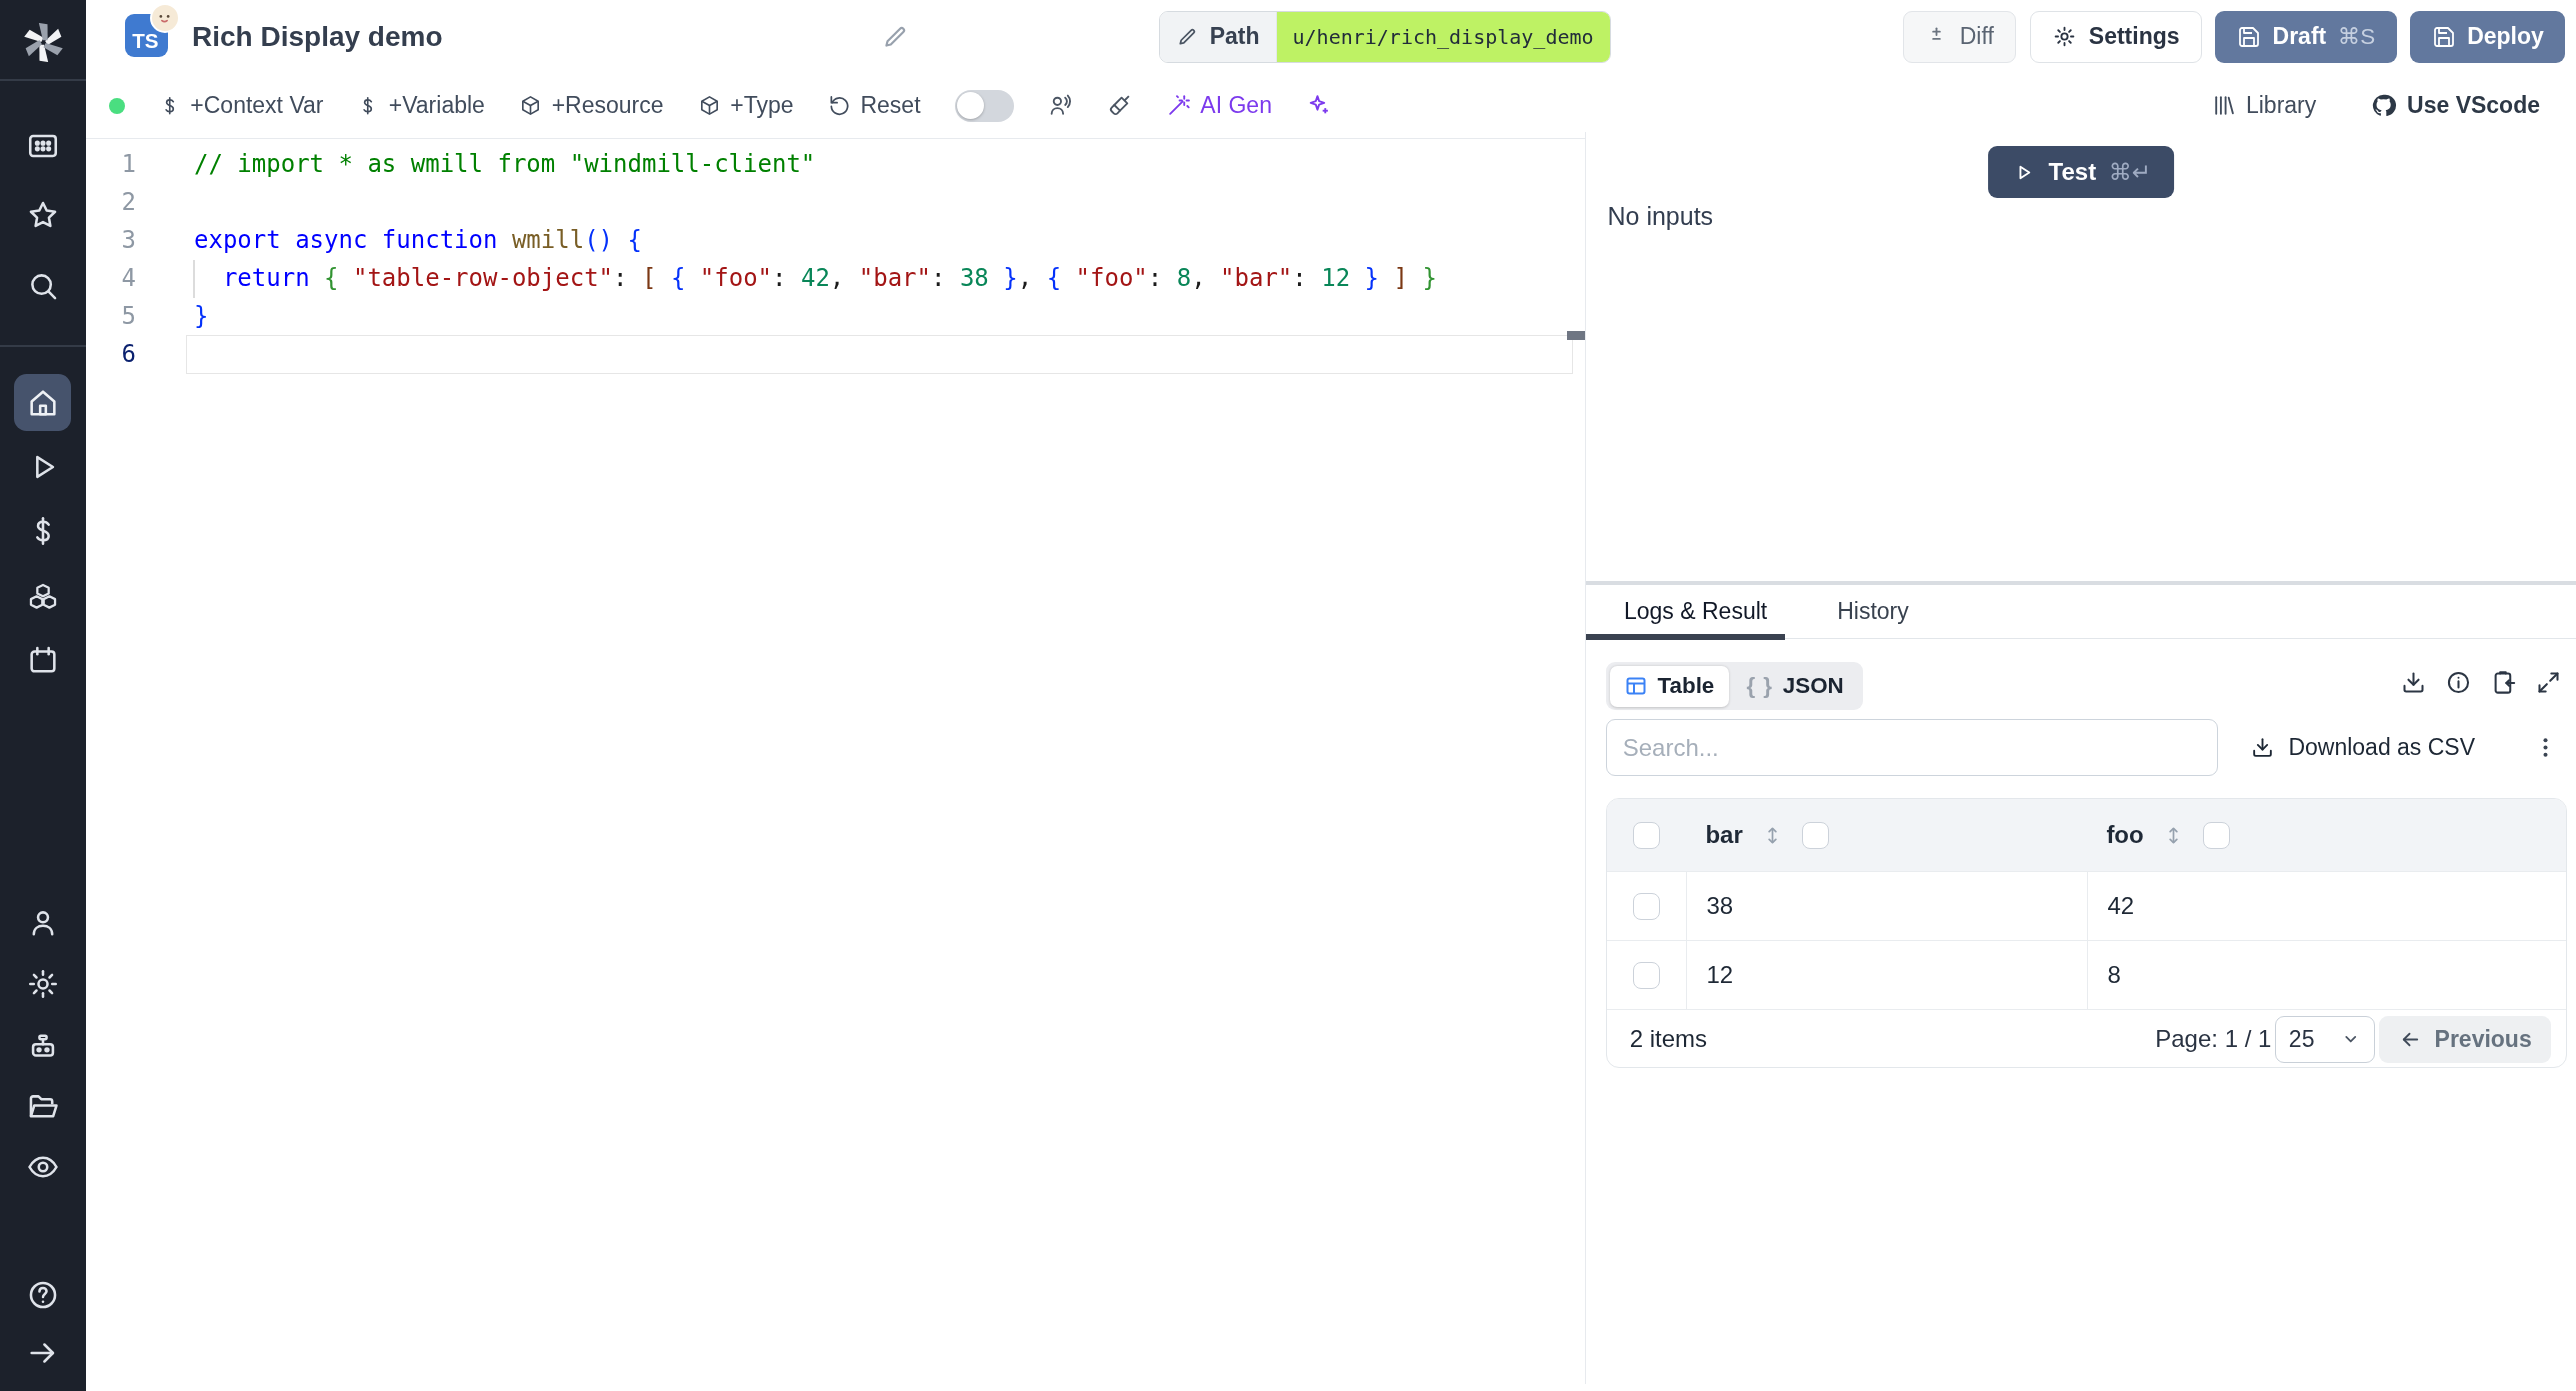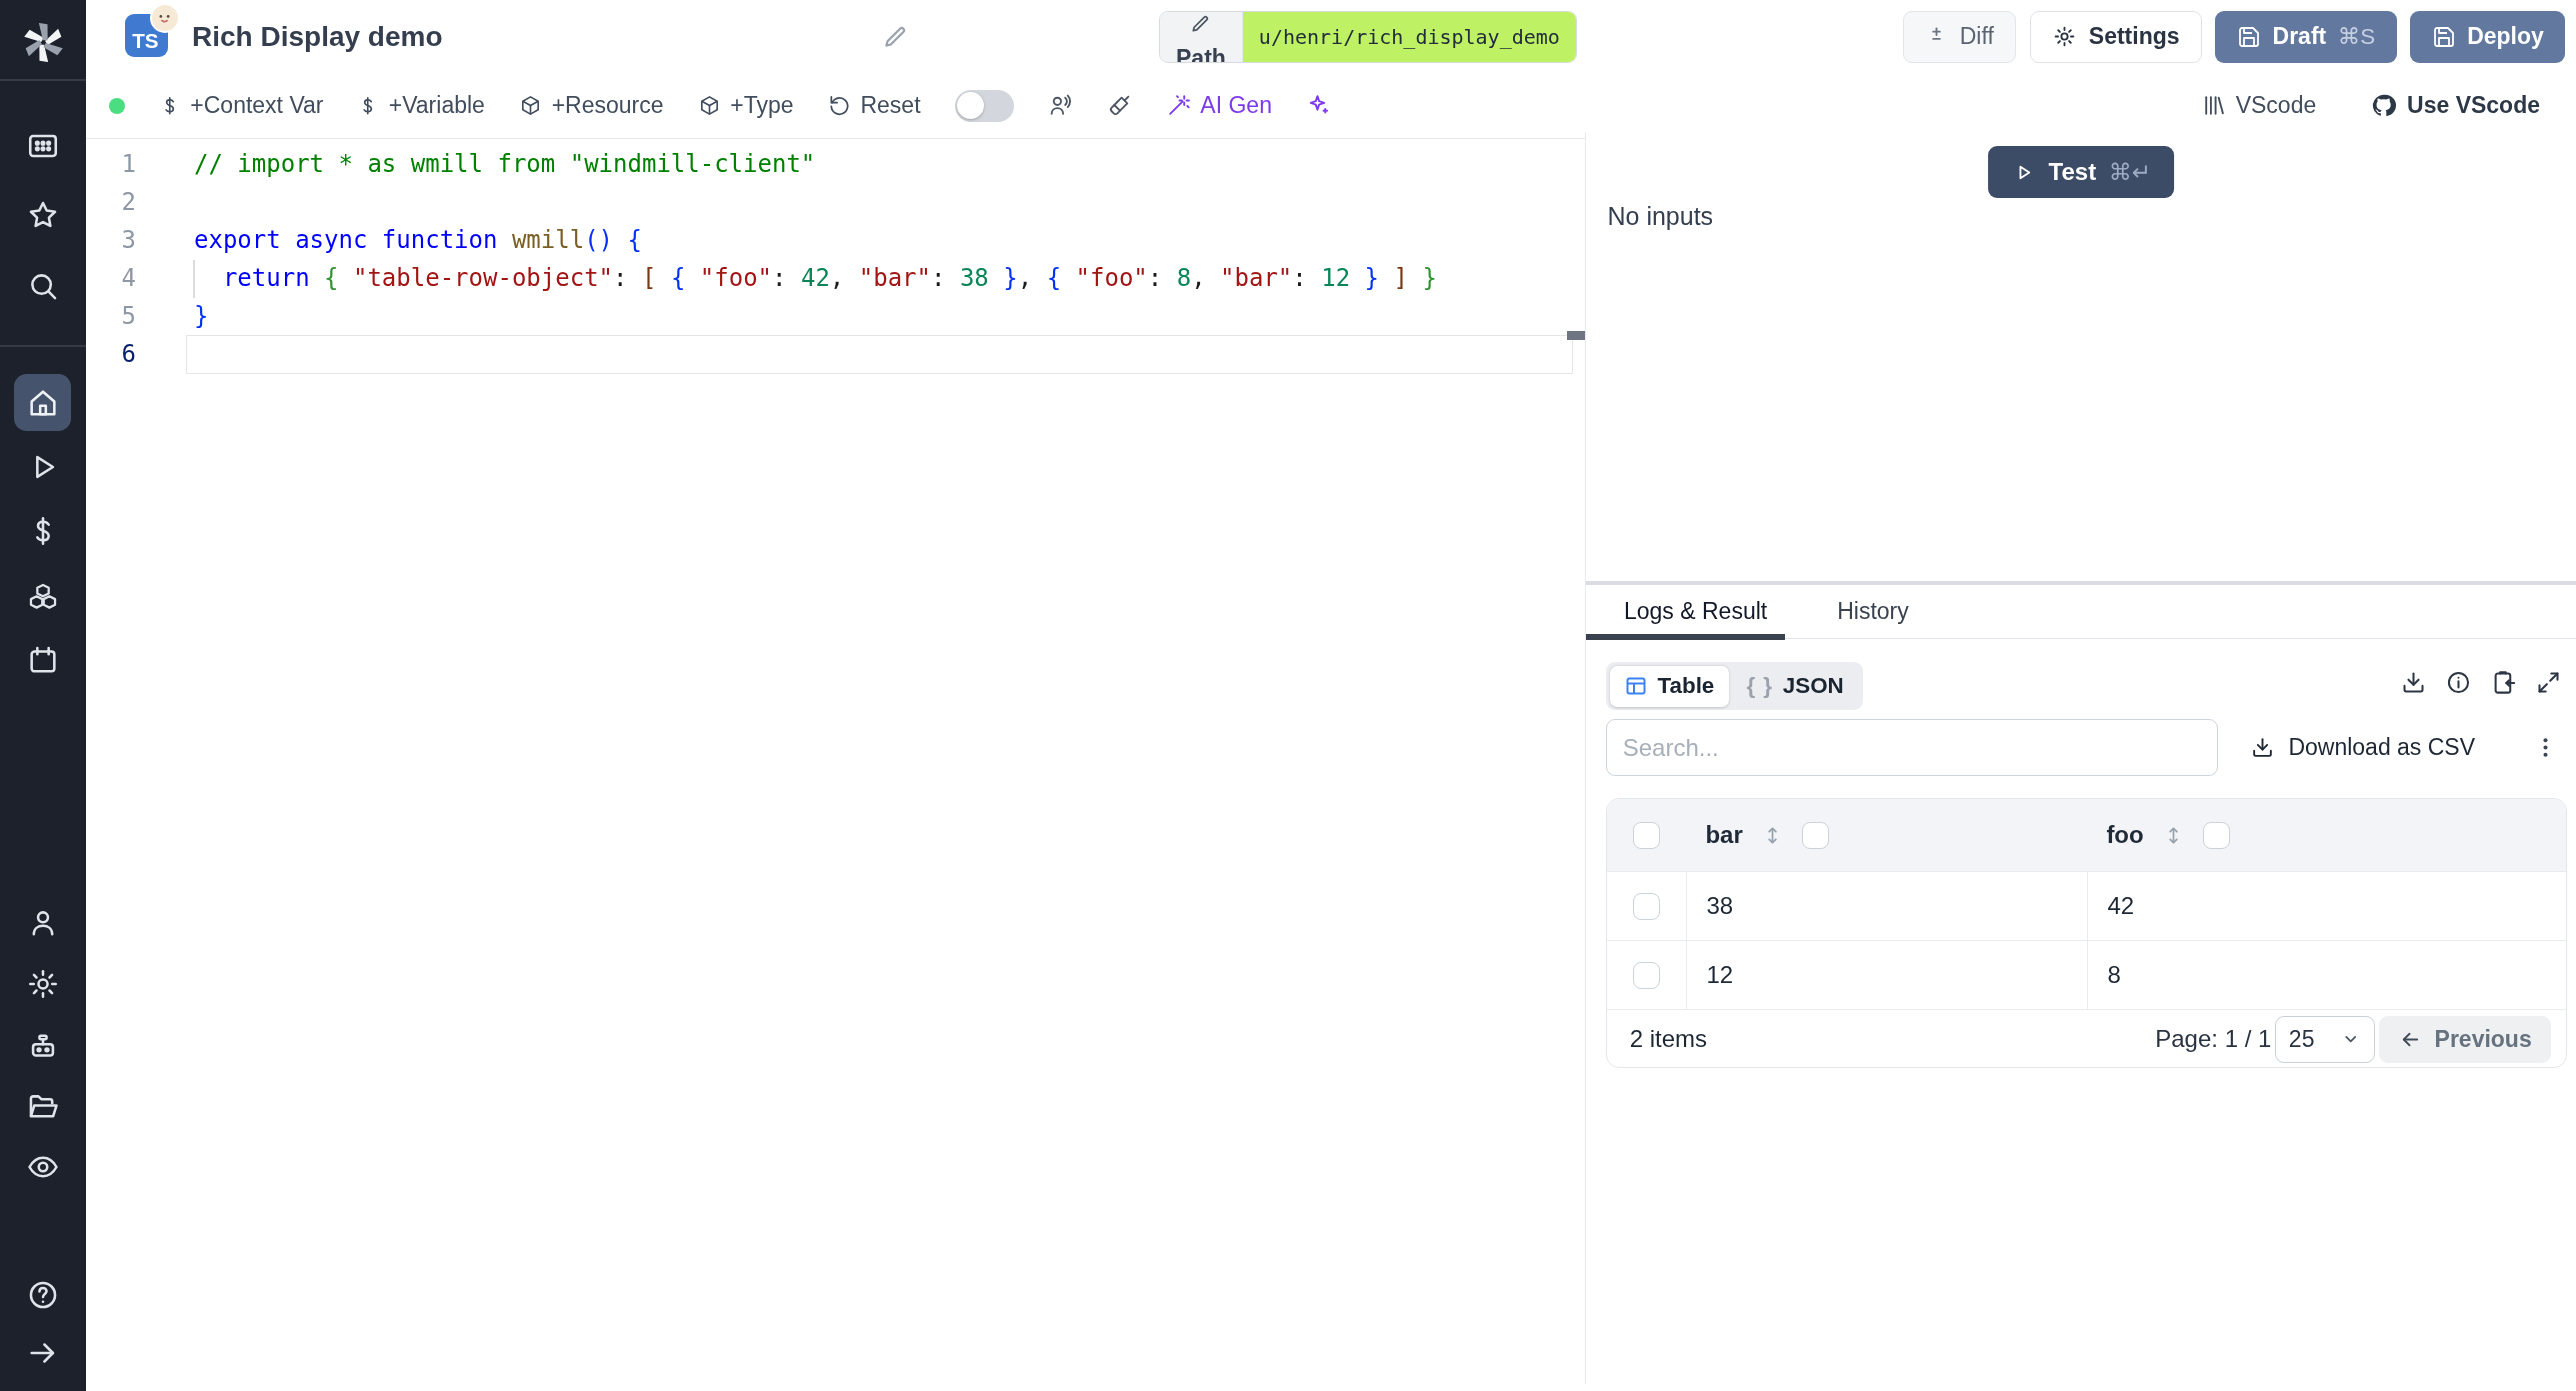--- a/index.html
+++ b/index.html
@@ -16,21 +16,21 @@
   .ts-badge{width:43px;height:43px;background:#3f7ad0;border-radius:9px;color:#fff;font-weight:bold;
     font-size:20.6px;display:flex;align-items:flex-end;padding:0 0 4.5px 7.2px;box-sizing:border-box;}
   .emoji{position:absolute;left:25px;top:-11.6px;width:30px;height:30px;border-radius:50%;
     background:#f6ead7;border:2.7px solid #fff;box-sizing:border-box;}
   .page-title{position:absolute;left:106px;top:0;height:73px;display:flex;align-items:center;
     font-size:28px;font-weight:bold;color:#343e4e;}
   .hd-pencil{position:absolute;left:795px;top:21.5px;color:#98a1ad;}
   .path-chip{position:absolute;left:1073px;top:10.7px;height:52px;border:1.8px solid #d6dbe0;border-radius:9px;
     display:flex;overflow:hidden;box-sizing:border-box;}
   .path-left{background:#f1f3f5;display:flex;align-items:center;gap:10.7px;padding:0 16px;color:#374151;
-    font-size:23px;font-weight:600;border-right:1.8px solid #e3e7eb;flex-direction:column;}
+    font-size:23px;font-weight:600;border-right:1.8px solid #e3e7eb;}
   .path-right{display:flex;align-items:center;padding:0 16px;font-family:"DejaVu Sans Mono","Liberation Mono",monospace;
     font-size:20px;color:#222c3a;background:#bef264;}
   .hd-right{position:absolute;right:10.7px;top:10.7px;display:flex;gap:13.4px;}
   .btn{height:52px;border-radius:9px;display:flex;align-items:center;gap:11.6px;padding:0 21.5px;
     font-size:23px;font-weight:600;box-sizing:border-box;cursor:pointer;}
   .btn-diff{background:#f6f7f8;border:1.8px solid #e2e5e9;color:#5a6472;font-weight:500;}
   .btn-settings{background:#fff;border:1.8px solid #dfe3e7;color:#2a3342;}
   .btn-slate{background:#62789e;color:#fff;border:none;}
   .kbd{color:#c6d0e0;font-weight:400;font-size:22.4px;}
   
@@ -394,21 +394,21 @@
     </svg>
   </div>
   <div class="tb-right">
     <div class="tbi">
       <svg width="25" height="25" viewBox="0 0 24 24" fill="none" stroke="currentColor" stroke-width="1.8" stroke-linecap="round">
         <line x1="5" y1="4" x2="5" y2="20"></line>
           <line x1="9.5" y1="4" x2="9.5" y2="20"></line>
           <line x1="14" y1="4" x2="14" y2="20"></line>
           <line x1="17" y1="4.5" x2="21" y2="19.5"></line>
       </svg>
-      <span>VScode</span>
+      <span>Library</span>
     </div>
     <div class="tbi vscode">
       <svg width="27" height="27" viewBox="0 0 24 24">
         <path fill="currentColor" d="M12 2.5 a9.5 9.5 0 0 0 -3 18.5 c.5 .1 .7 -.2 .7 -.5 v-1.7 c-2.8 .6 -3.4 -1.2 -3.4 -1.2 c-.4 -1.1 -1 -1.4 -1 -1.4 c-.9 -.6 .1 -.6 .1 -.6 c1 .1 1.5 1 1.5 1 c.9 1.5 2.3 1.1 2.9 .8 c.1 -.6 .3 -1.1 .6 -1.3 c-2.2 -.3 -4.6 -1.1 -4.6 -5 c0 -1.1 .4 -2 1 -2.7 c-.1 -.3 -.4 -1.3 .1 -2.7 c0 0 .8 -.3 2.7 1 a9.4 9.4 0 0 1 5 0 c1.9 -1.3 2.7 -1 2.7 -1 c.5 1.4 .2 2.4 .1 2.7 c.6 .7 1 1.6 1 2.7 c0 3.9 -2.4 4.7 -4.6 5 c.4 .3 .7 .9 .7 1.9 v2.8 c0 .3 .2 .6 .7 .5 A9.5 9.5 0 0 0 12 2.5 z"></path>
       </svg>
       <span>Use VScode</span>
     </div>
   </div>
 </div>
 

